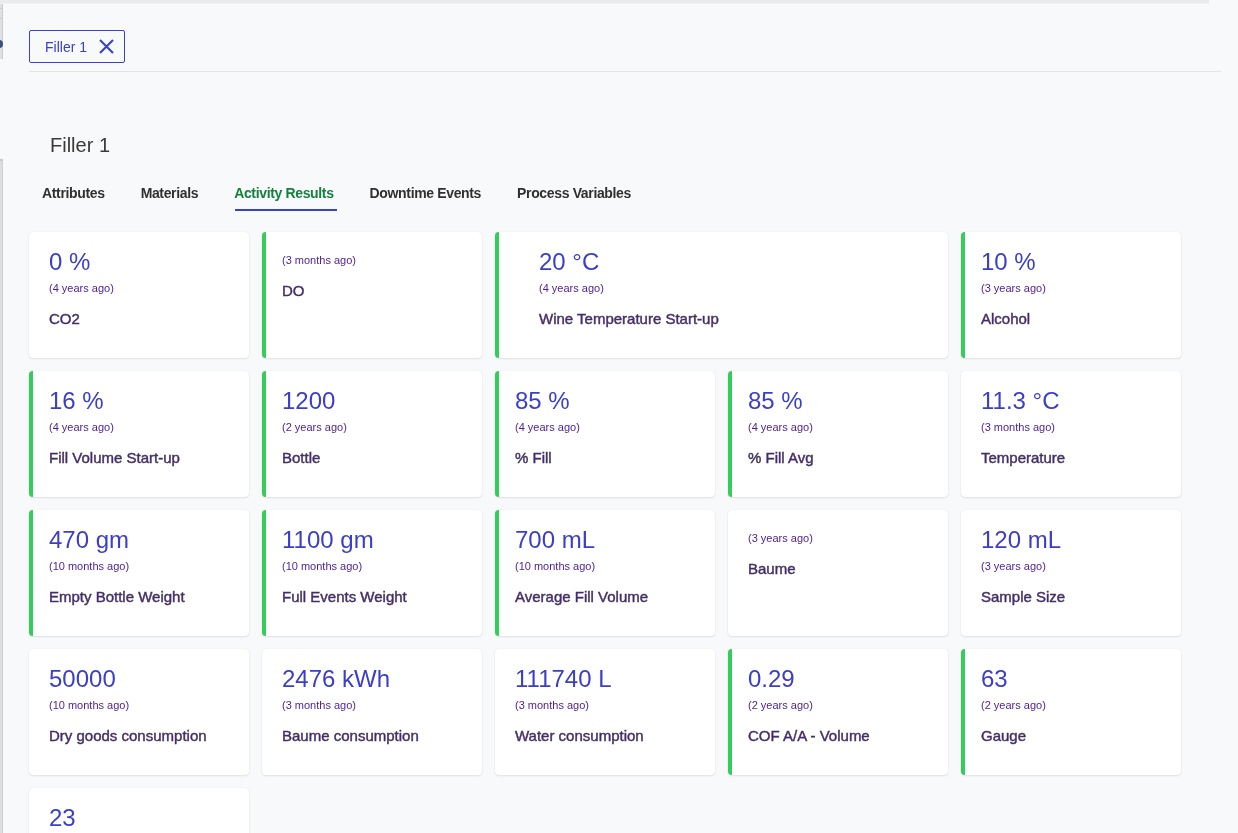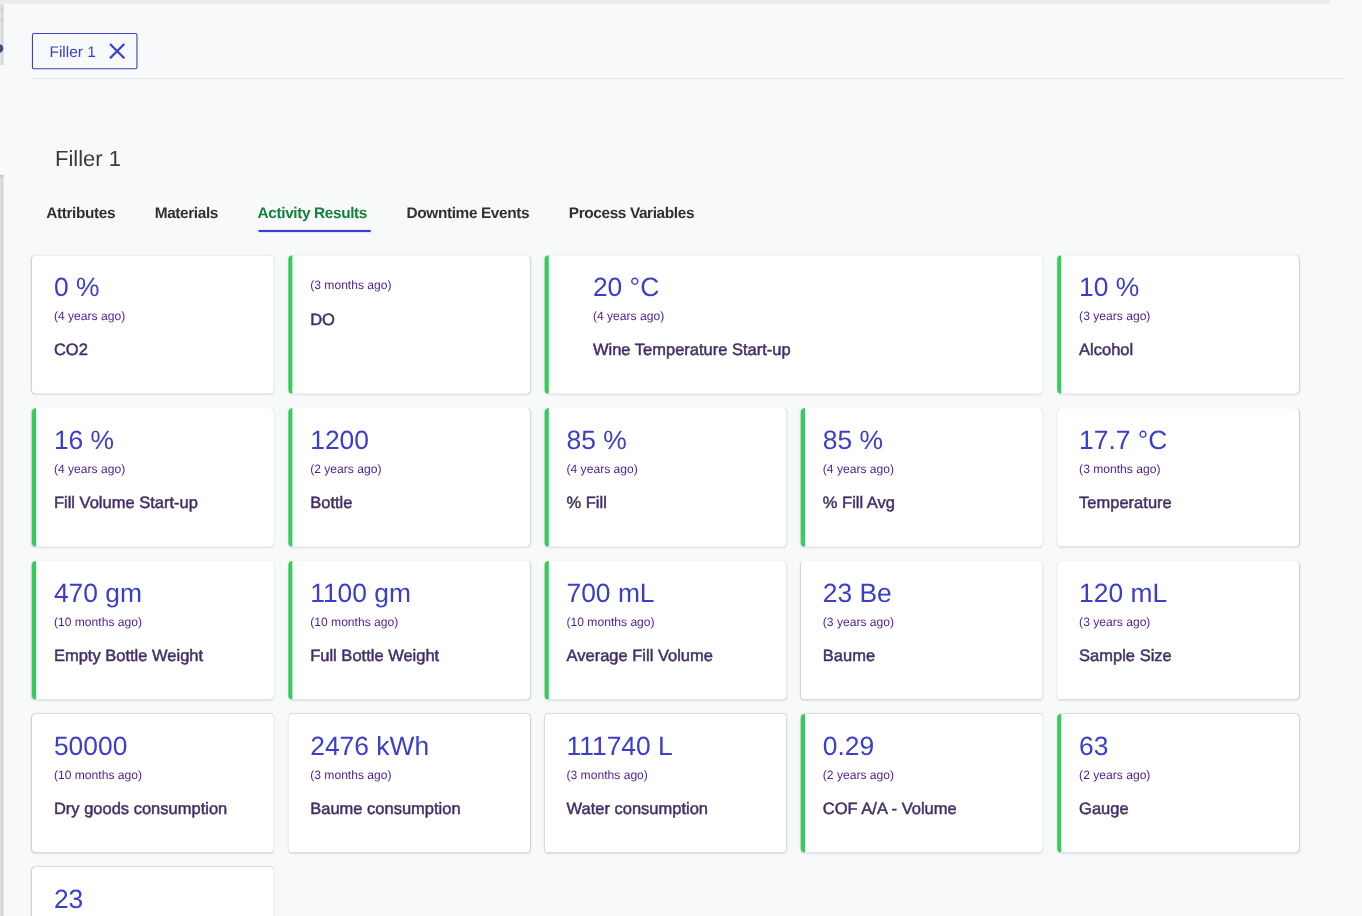--- a/index.html
+++ b/index.html
@@ -140,41 +140,40 @@
     <div class="card-value">85 %</div>
     <div class="card-ago">(4 years ago)</div>
     <div class="card-label">% Fill</div>
   </div>
     <div class="card green">
     <div class="card-value">85 %</div>
     <div class="card-ago">(4 years ago)</div>
     <div class="card-label">% Fill Avg</div>
   </div>
     <div class="card">
-    <div class="card-value">17.7 °C</div>
+    <div class="card-value">11.3 °C</div>
     <div class="card-ago">(3 months ago)</div>
     <div class="card-label">Temperature</div>
   </div>
     <div class="card green">
     <div class="card-value">470 gm</div>
     <div class="card-ago">(10 months ago)</div>
     <div class="card-label">Empty Bottle Weight</div>
   </div>
     <div class="card green">
     <div class="card-value">1100 gm</div>
     <div class="card-ago">(10 months ago)</div>
-    <div class="card-label">Full Bottle Weight</div>
+    <div class="card-label">Full Events Weight</div>
   </div>
     <div class="card green">
     <div class="card-value">700 mL</div>
     <div class="card-ago">(10 months ago)</div>
     <div class="card-label">Average Fill Volume</div>
   </div>
     <div class="card">
-    <div class="card-value">23 Be</div>
     <div class="card-ago">(3 years ago)</div>
     <div class="card-label">Baume</div>
   </div>
     <div class="card">
     <div class="card-value">120 mL</div>
     <div class="card-ago">(3 years ago)</div>
     <div class="card-label">Sample Size</div>
   </div>
     <div class="card">
     <div class="card-value">50000</div>

